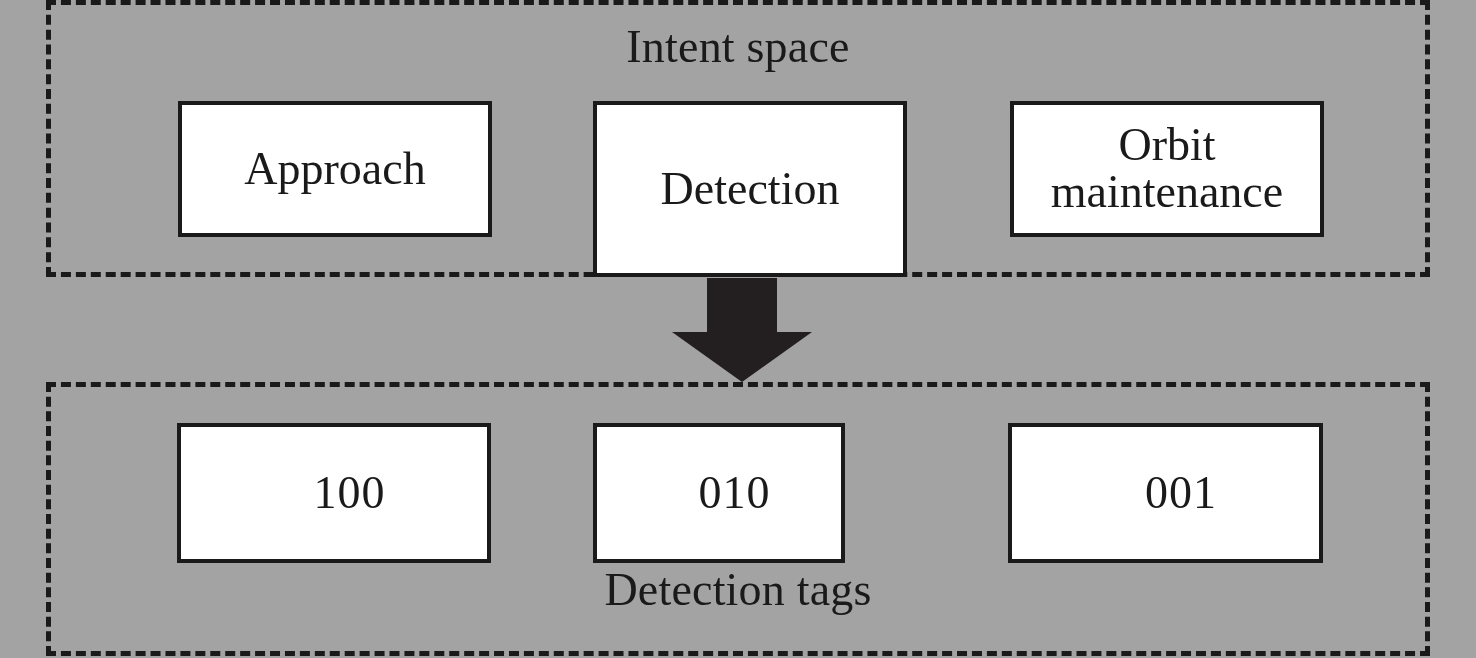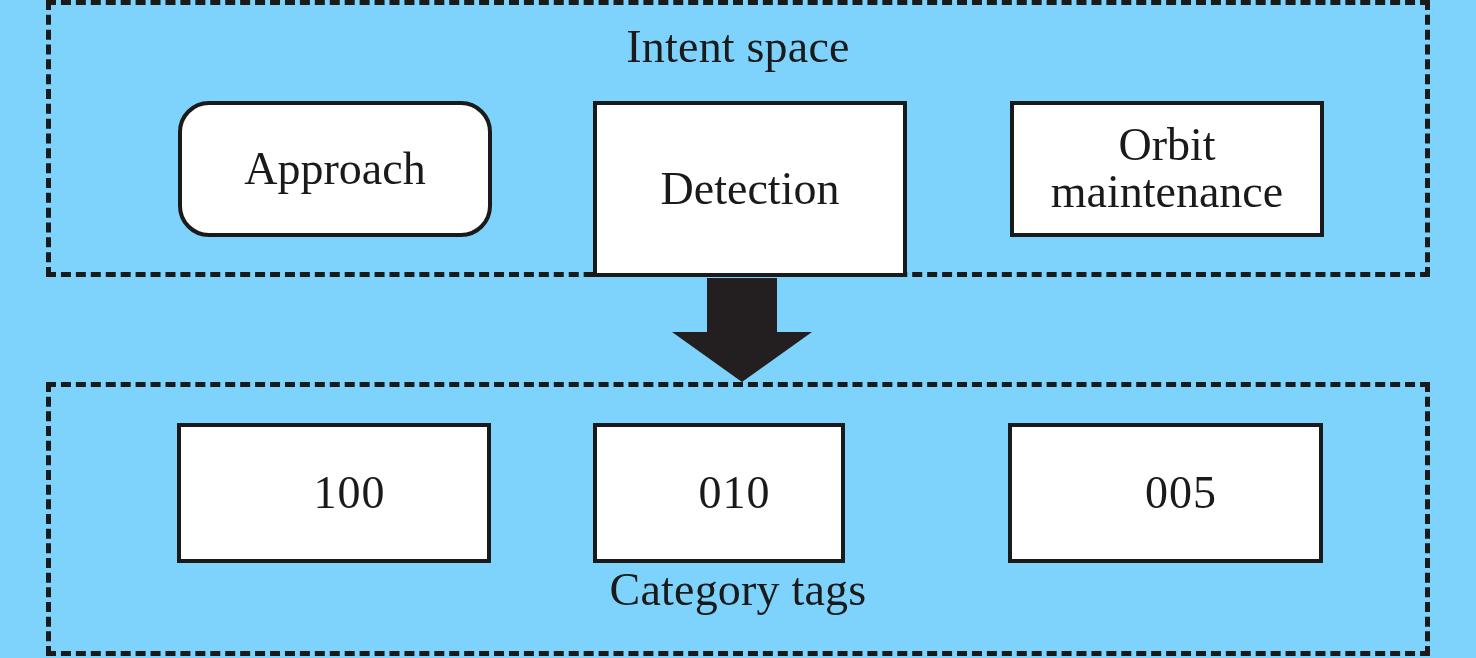--- a/index.html
+++ b/index.html
@@ -10,21 +10,21 @@
   }
   body {
     font-family: "Liberation Serif", "DejaVu Serif", serif;
     color: #1a1a1a;
   }
 
   #canvas {
     position: relative;
     width: 1476px;
     height: 658px;
-    background: #7dd3fc;
+    background: #a3a3a3;
     overflow: hidden;
   }
 
   
   .panel {
     position: absolute;
     box-sizing: border-box;
     border: 5px dashed #1a1a1a;
     background: transparent;
   }
@@ -82,21 +82,21 @@
   }
   .tag-label {
     font-size: 46px;
     line-height: 1.0;
     color: #1a1a1a;
     letter-spacing: 1px;
     margin-left: 31px;
   }
 
   
-  #box-approach  { left: 178px;  top: 101px; width: 314px; height: 136px; border-radius: 31px; }
+  #box-approach  { left: 178px;  top: 101px; width: 314px; height: 136px; }
   #box-detection { left: 593px;  top: 101px; width: 314px; height: 176px; }
   #box-orbit     { left: 1010px; top: 101px; width: 314px; height: 136px; }
 
   
   #box-tag-100 { left: 177px;  top: 423px; width: 314px; height: 140px; }
   #box-tag-010 { left: 593px;  top: 423px; width: 252px; height: 140px; }
   #box-tag-001 { left: 1008px; top: 423px; width: 315px; height: 140px; }
 
   
   #down-arrow {
@@ -140,18 +140,18 @@
 
   <div class="node-box" id="box-tag-100">
     <span class="tag-label">100</span>
   </div>
 
   <div class="node-box" id="box-tag-010">
     <span class="tag-label">010</span>
   </div>
 
   <div class="node-box" id="box-tag-001">
-    <span class="tag-label">005</span>
+    <span class="tag-label">001</span>
   </div>
 
-  <div class="panel-caption" id="caption-tags">Category tags</div>
+  <div class="panel-caption" id="caption-tags">Detection tags</div>
 
 </div>
 
 </body></html>

